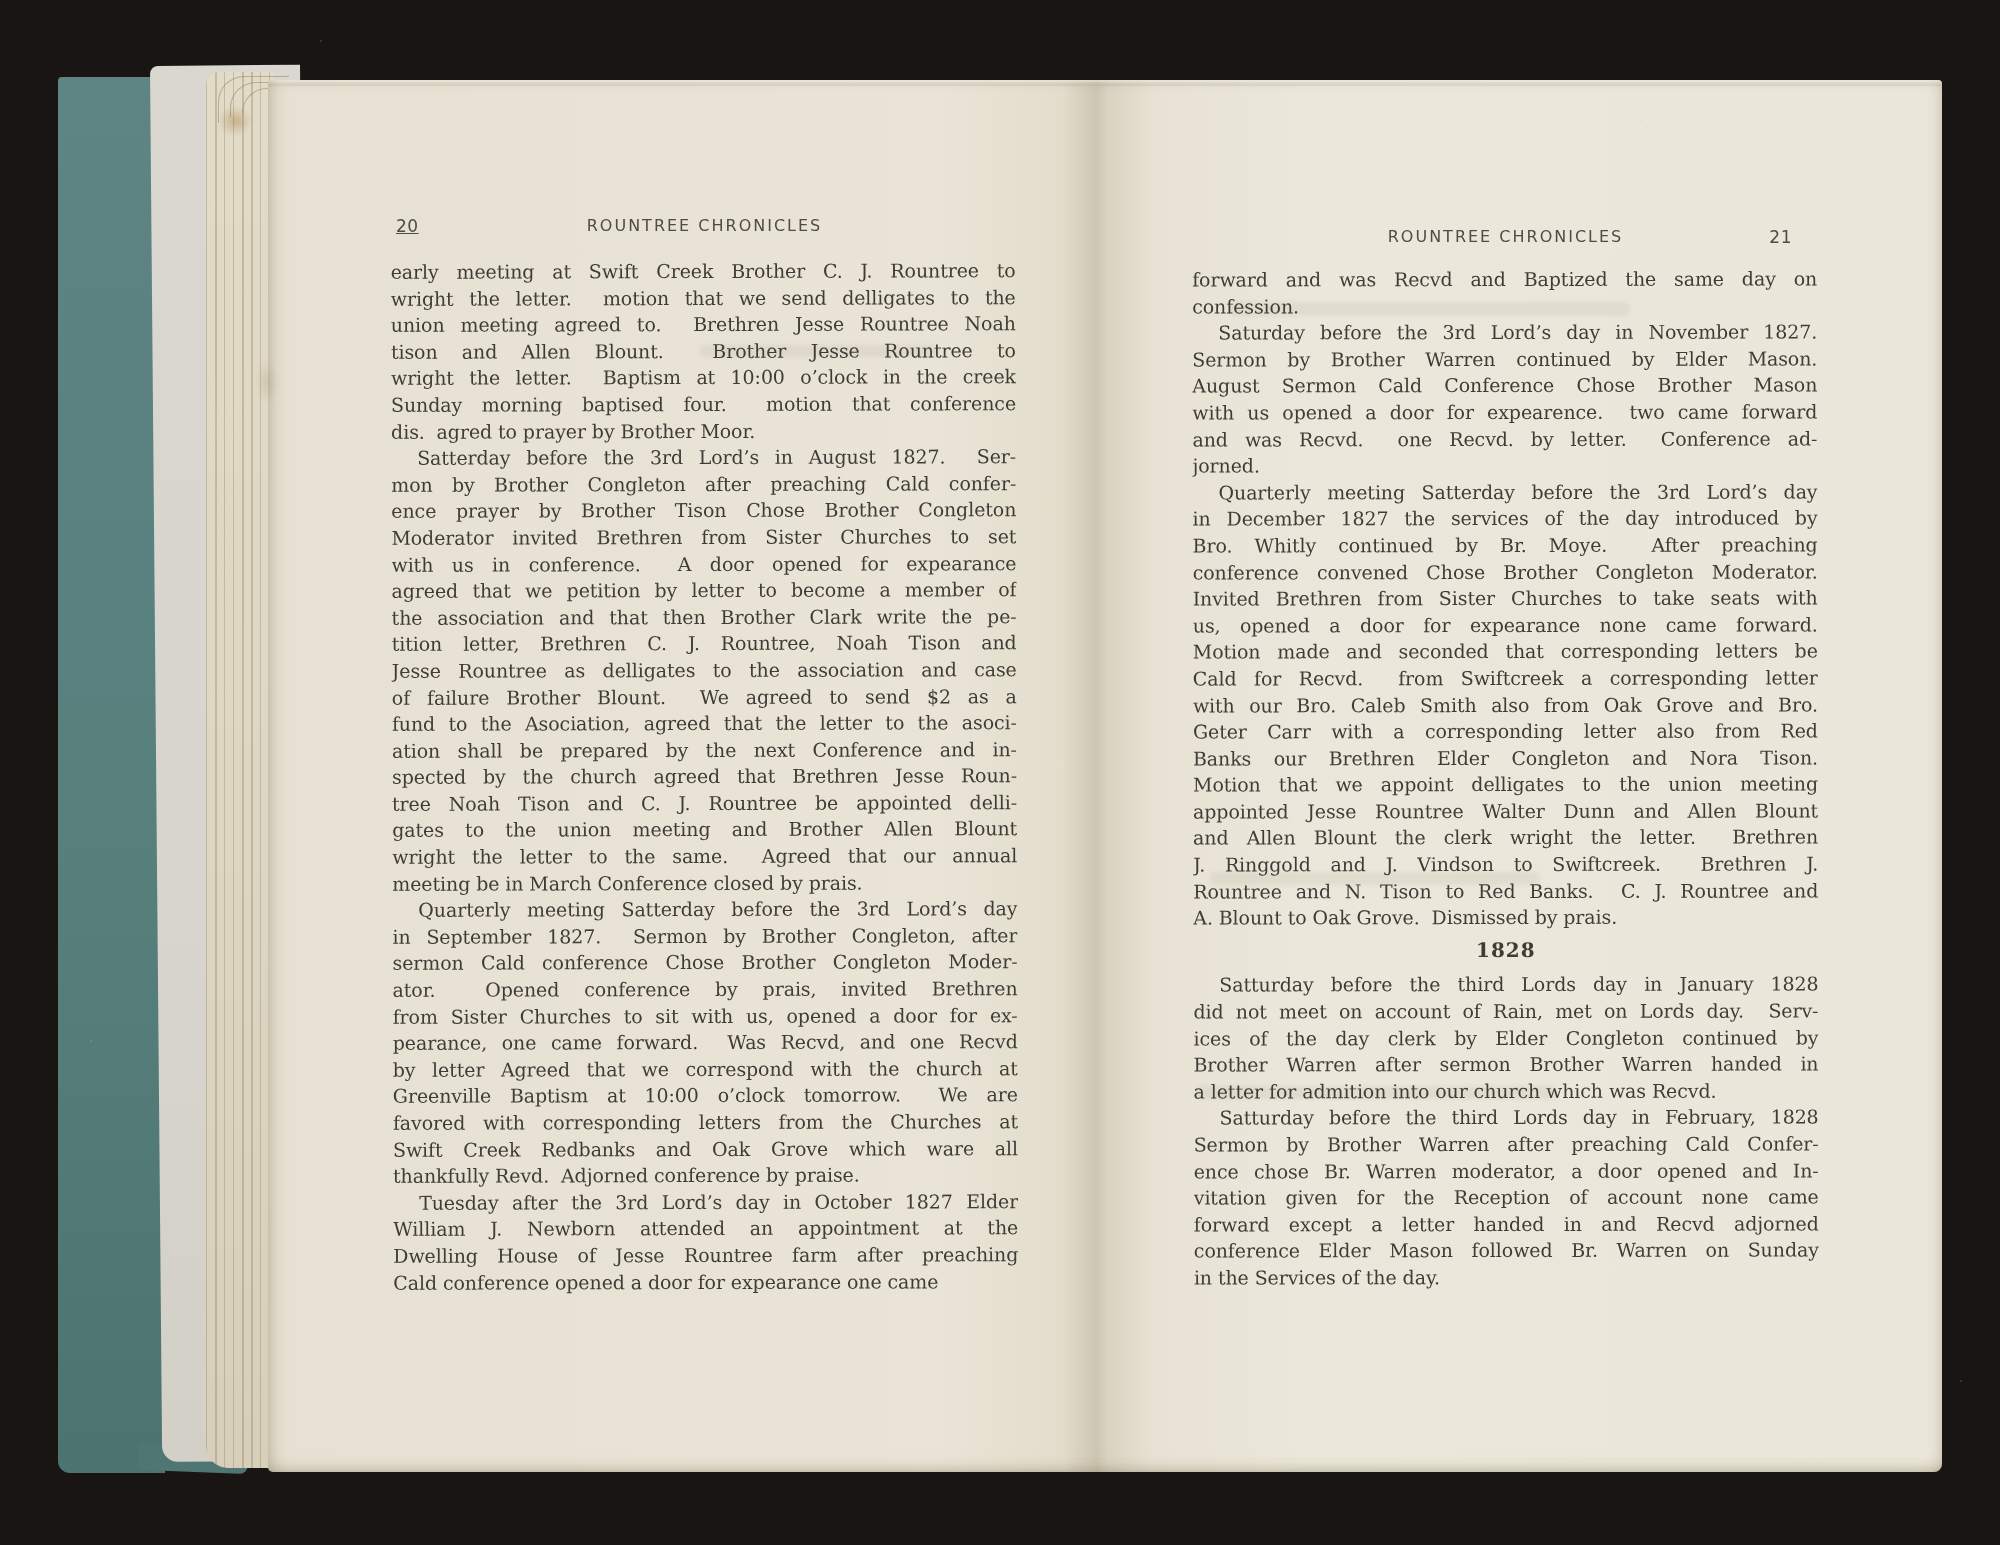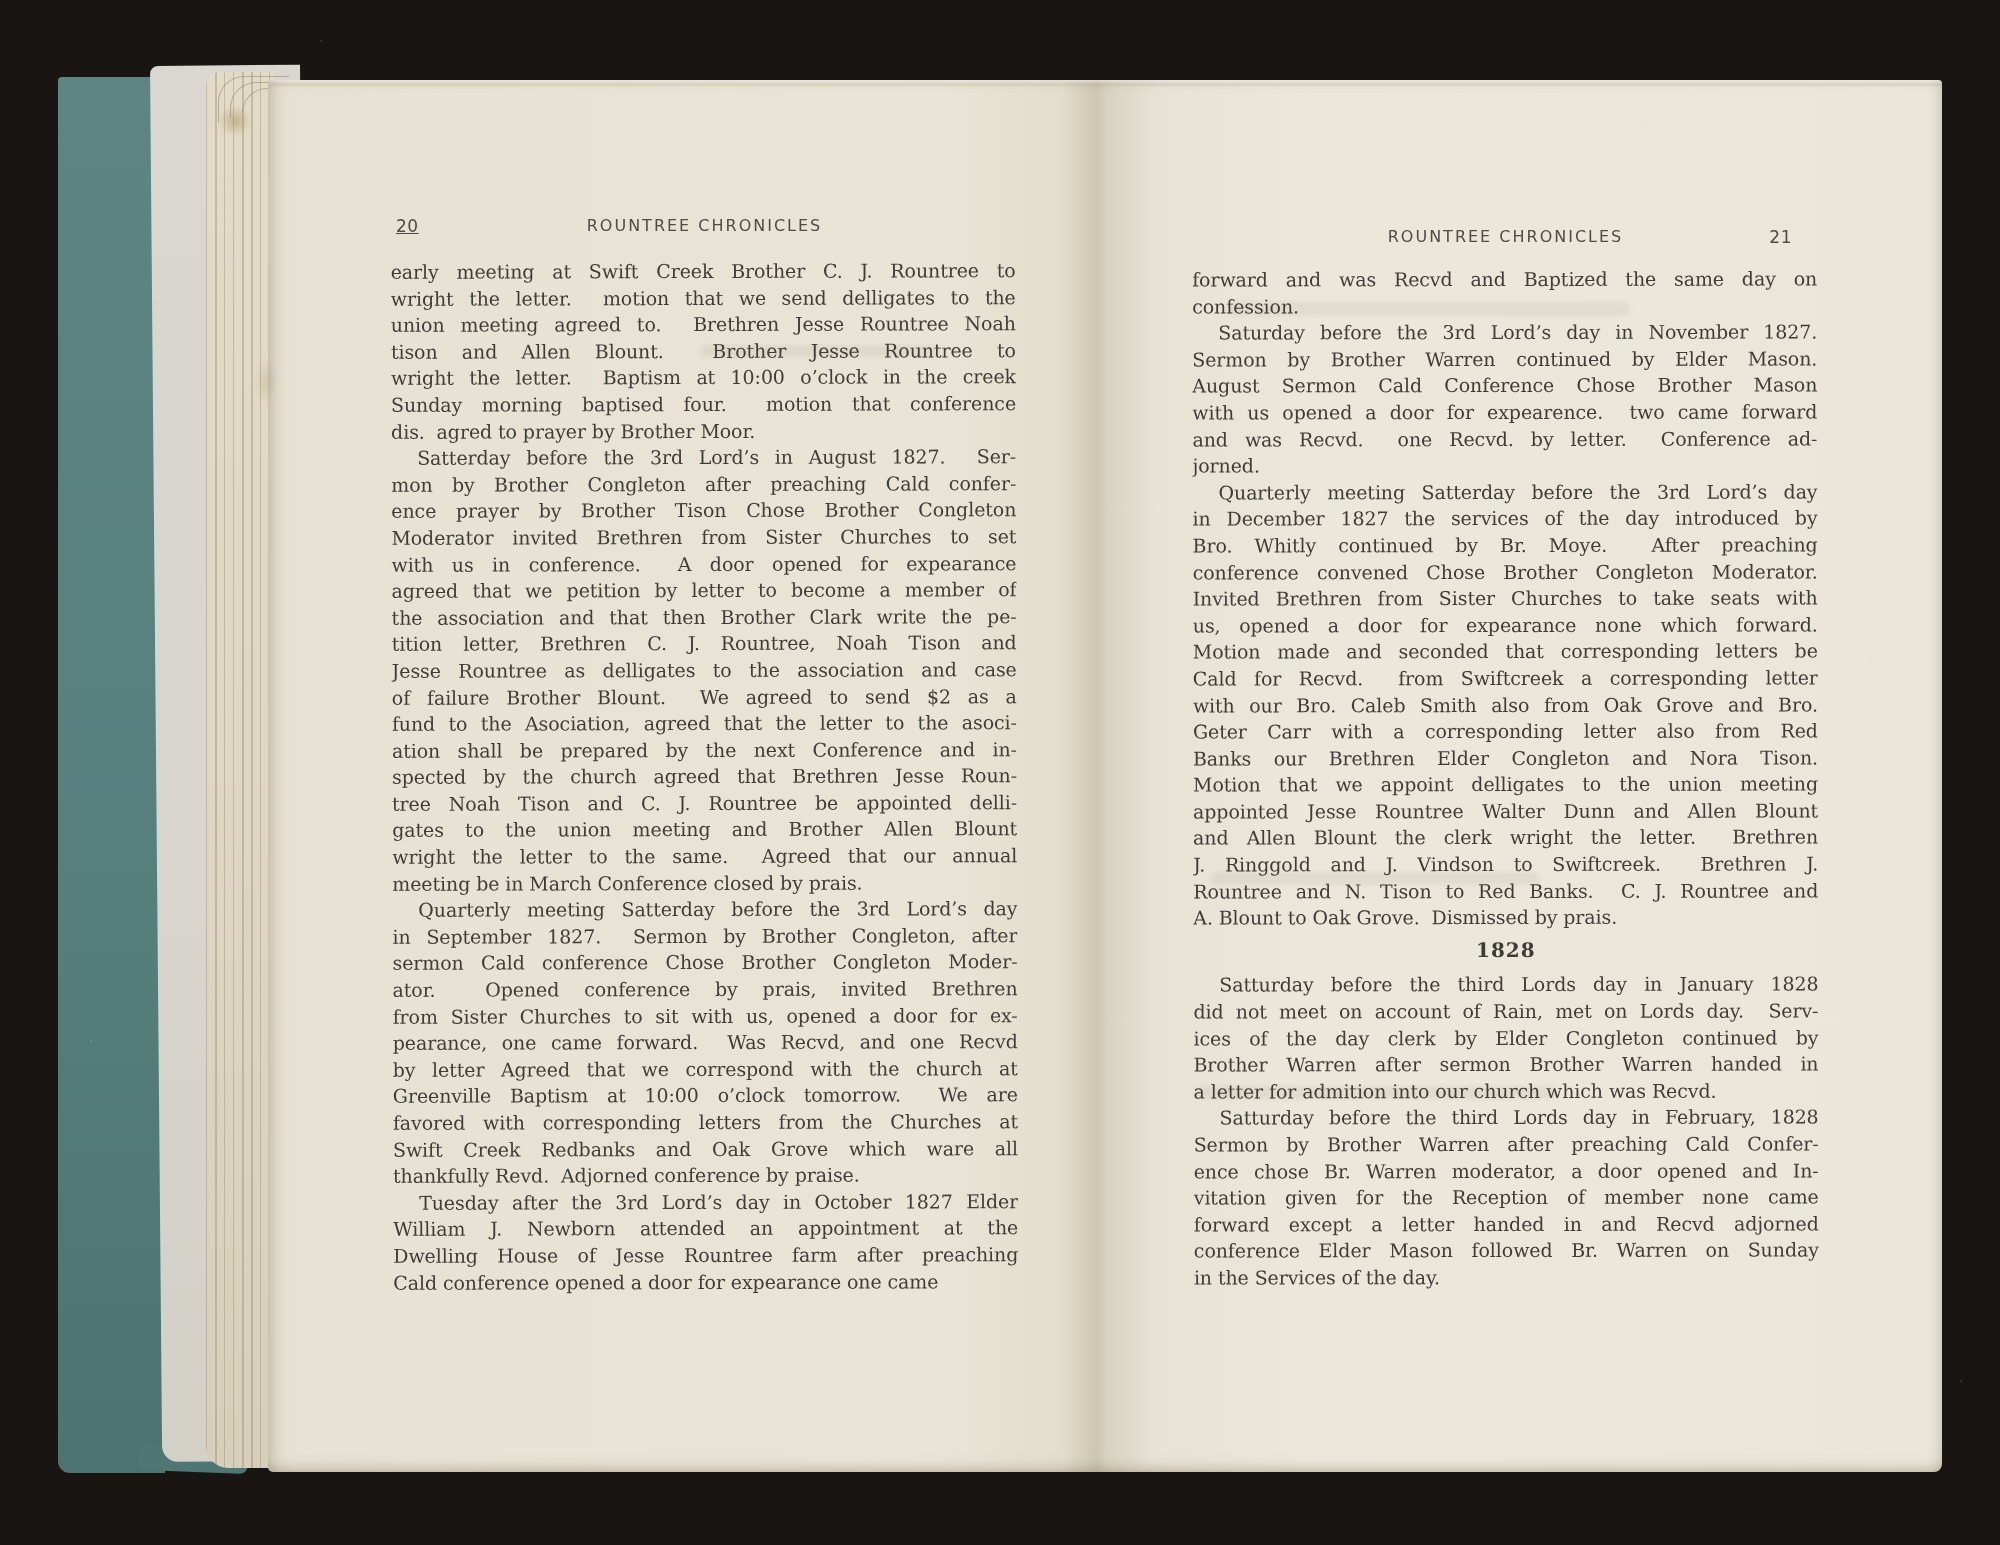--- a/index.html
+++ b/index.html
@@ -161,40 +161,40 @@
       <div class="line">Sermon by Brother Warren continued by Elder Mason.</div>
       <div class="line">August Sermon Cald Conference Chose Brother Mason</div>
       <div class="line">with us opened a door for expearence.&nbsp; two came forward</div>
       <div class="line">and was Recvd.&nbsp; one Recvd. by letter.&nbsp; Conference ad-</div>
       <div class="line end">jorned.</div>
       <div class="line indent">Quarterly meeting Satterday before the 3rd Lord’s day</div>
       <div class="line">in December 1827 the services of the day introduced by</div>
       <div class="line">Bro. Whitly continued by Br. Moye.&nbsp; After preaching</div>
       <div class="line">conference convened Chose Brother Congleton Moderator.</div>
       <div class="line">Invited Brethren from Sister Churches to take seats with</div>
-      <div class="line">us, opened a door for expearance none which forward.</div>
+      <div class="line">us, opened a door for expearance none came forward.</div>
       <div class="line">Motion made and seconded that corresponding letters be</div>
       <div class="line">Cald for Recvd.&nbsp; from Swiftcreek a corresponding letter</div>
       <div class="line">with our Bro. Caleb Smith also from Oak Grove and Bro.</div>
       <div class="line">Geter Carr with a corresponding letter also from Red</div>
       <div class="line">Banks our Brethren Elder Congleton and Nora Tison.</div>
       <div class="line">Motion that we appoint delligates to the union meeting</div>
       <div class="line">appointed Jesse Rountree Walter Dunn and Allen Blount</div>
       <div class="line">and Allen Blount the clerk wright the letter.&nbsp; Brethren</div>
       <div class="line">J. Ringgold and J. Vindson to Swiftcreek.&nbsp; Brethren J.</div>
       <div class="line">Rountree and N. Tison to Red Banks.&nbsp; C. J. Rountree and</div>
       <div class="line end">A. Blount to Oak Grove.&nbsp; Dismissed by prais.</div>
       <div class="line heading end">1828</div>
       <div class="line indent">Satturday before the third Lords day in January 1828</div>
       <div class="line">did not meet on account of Rain, met on Lords day.&nbsp; Serv-</div>
       <div class="line">ices of the day clerk by Elder Congleton continued by</div>
       <div class="line">Brother Warren after sermon Brother Warren handed in</div>
       <div class="line end">a letter for admition into our church which was Recvd.</div>
       <div class="line indent">Satturday before the third Lords day in February, 1828</div>
       <div class="line">Sermon by Brother Warren after preaching Cald Confer-</div>
       <div class="line">ence chose Br. Warren moderator, a door opened and In-</div>
-      <div class="line">vitation given for the Reception of member none came</div>
+      <div class="line">vitation given for the Reception of account none came</div>
       <div class="line">forward except a letter handed in and Recvd adjorned</div>
       <div class="line">conference Elder Mason followed Br. Warren on Sunday</div>
       <div class="line end">in the Services of the day.</div>
     </div>
 
 </div>
 
 </body></html>

